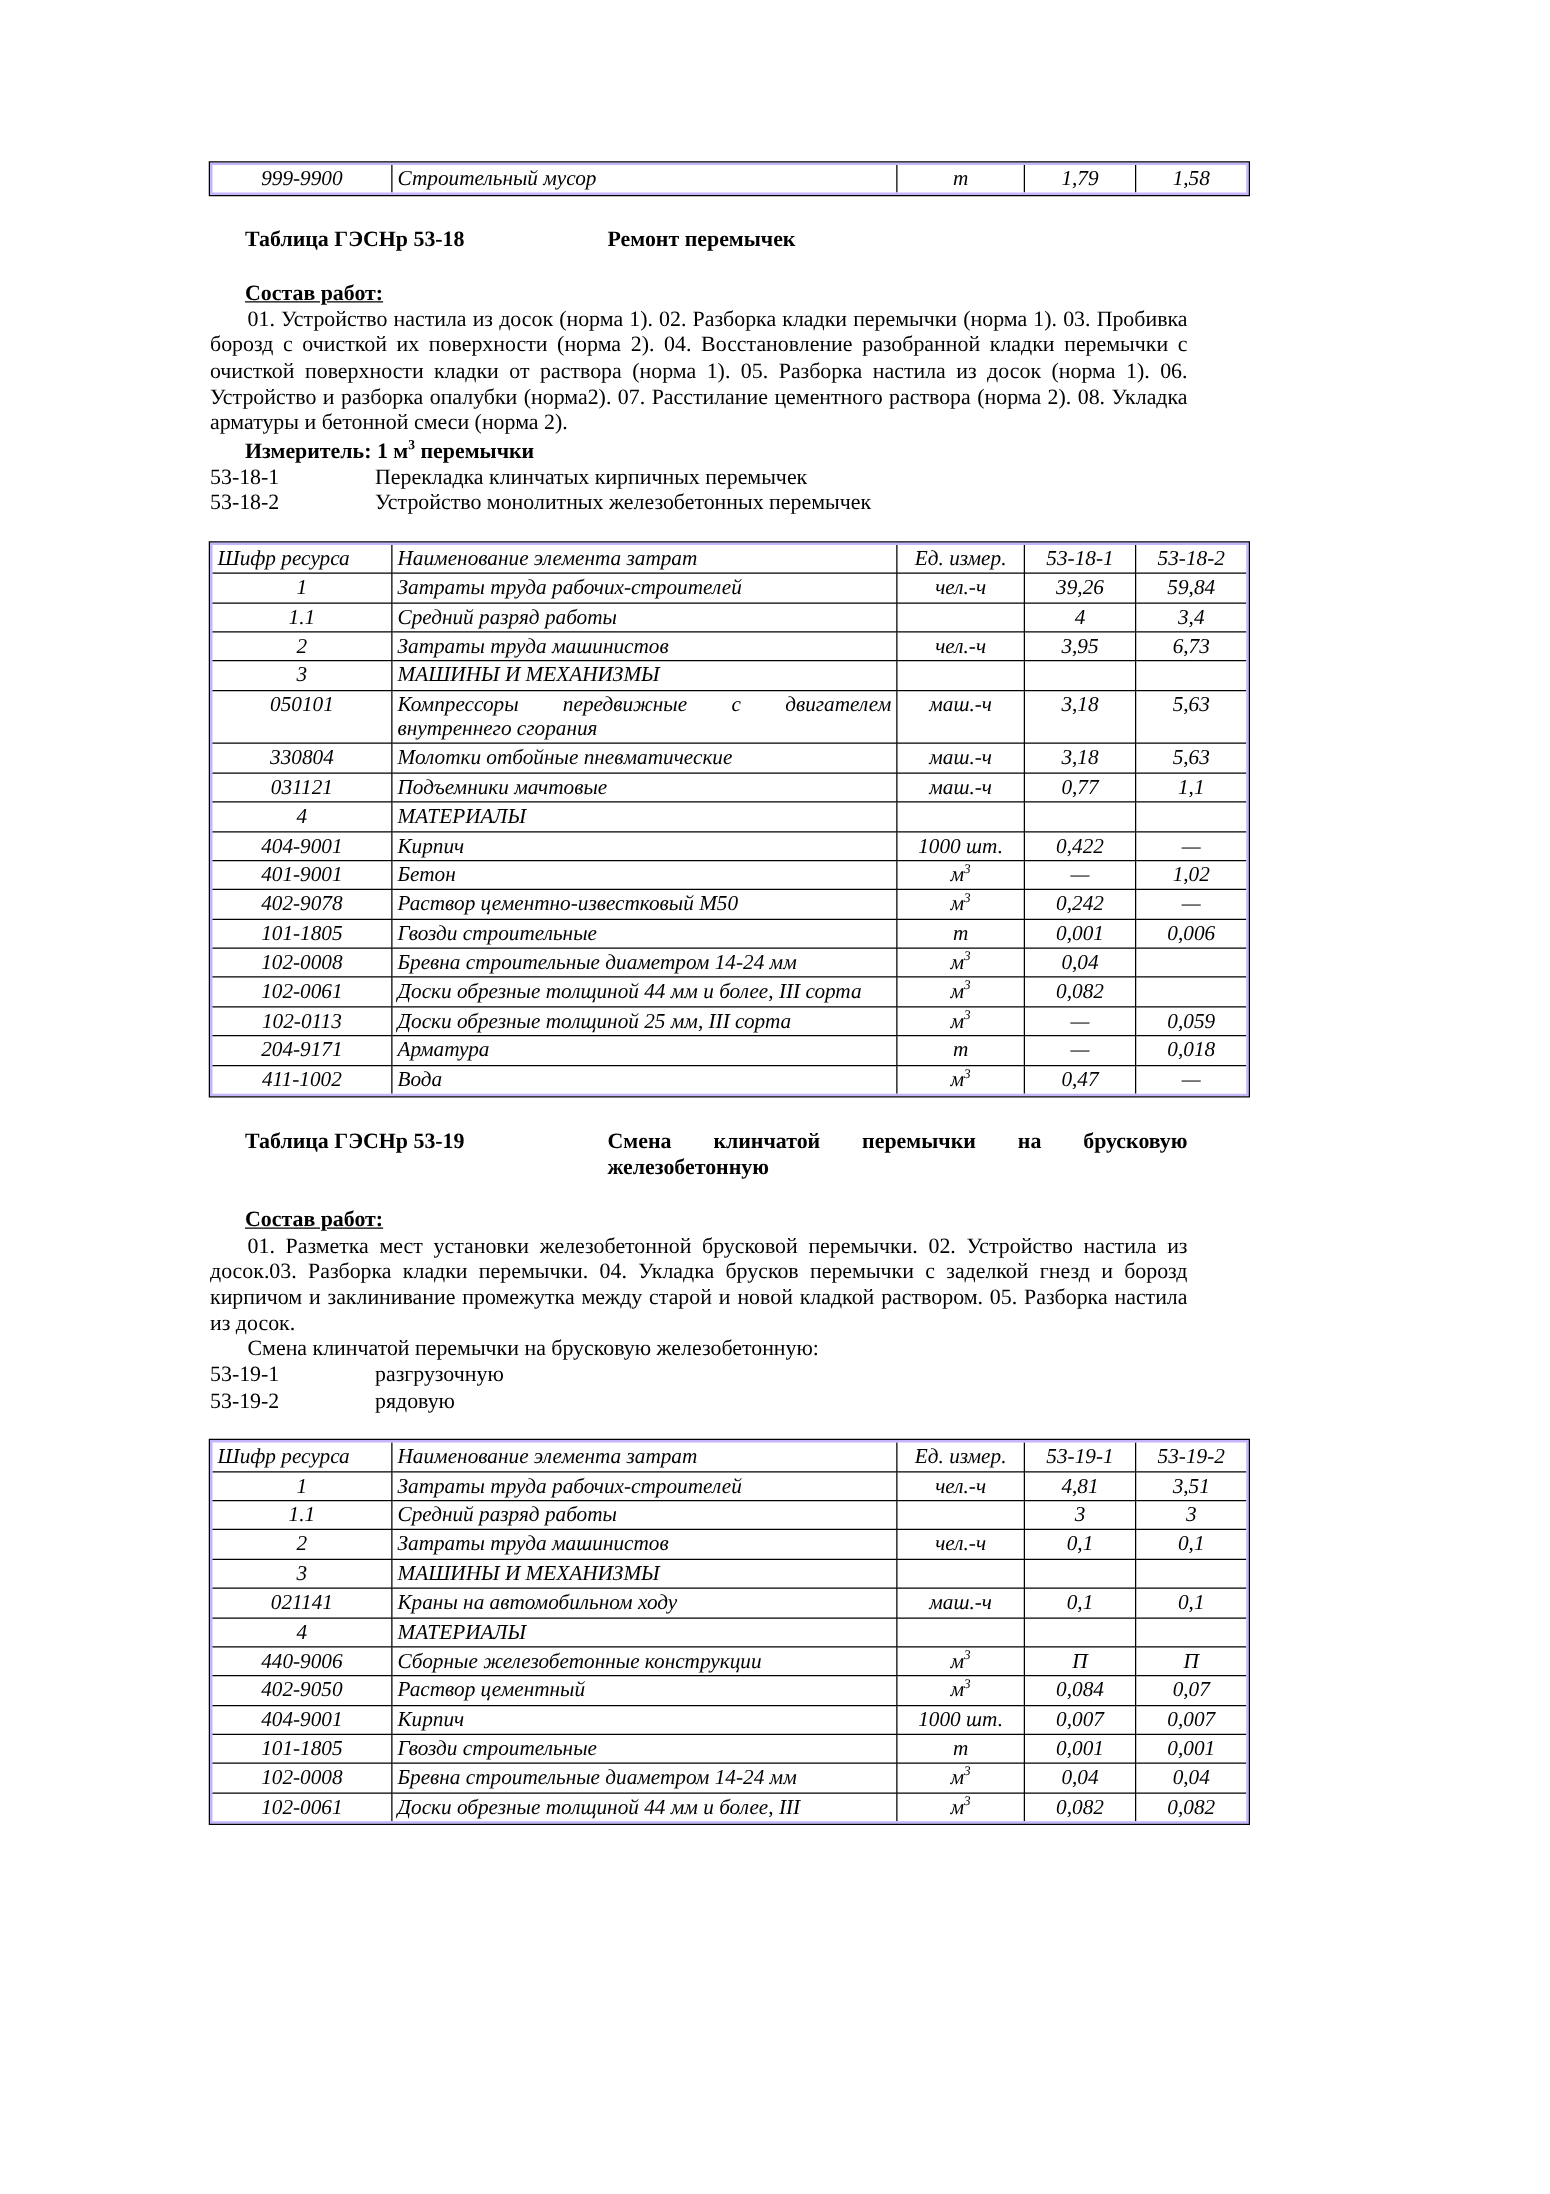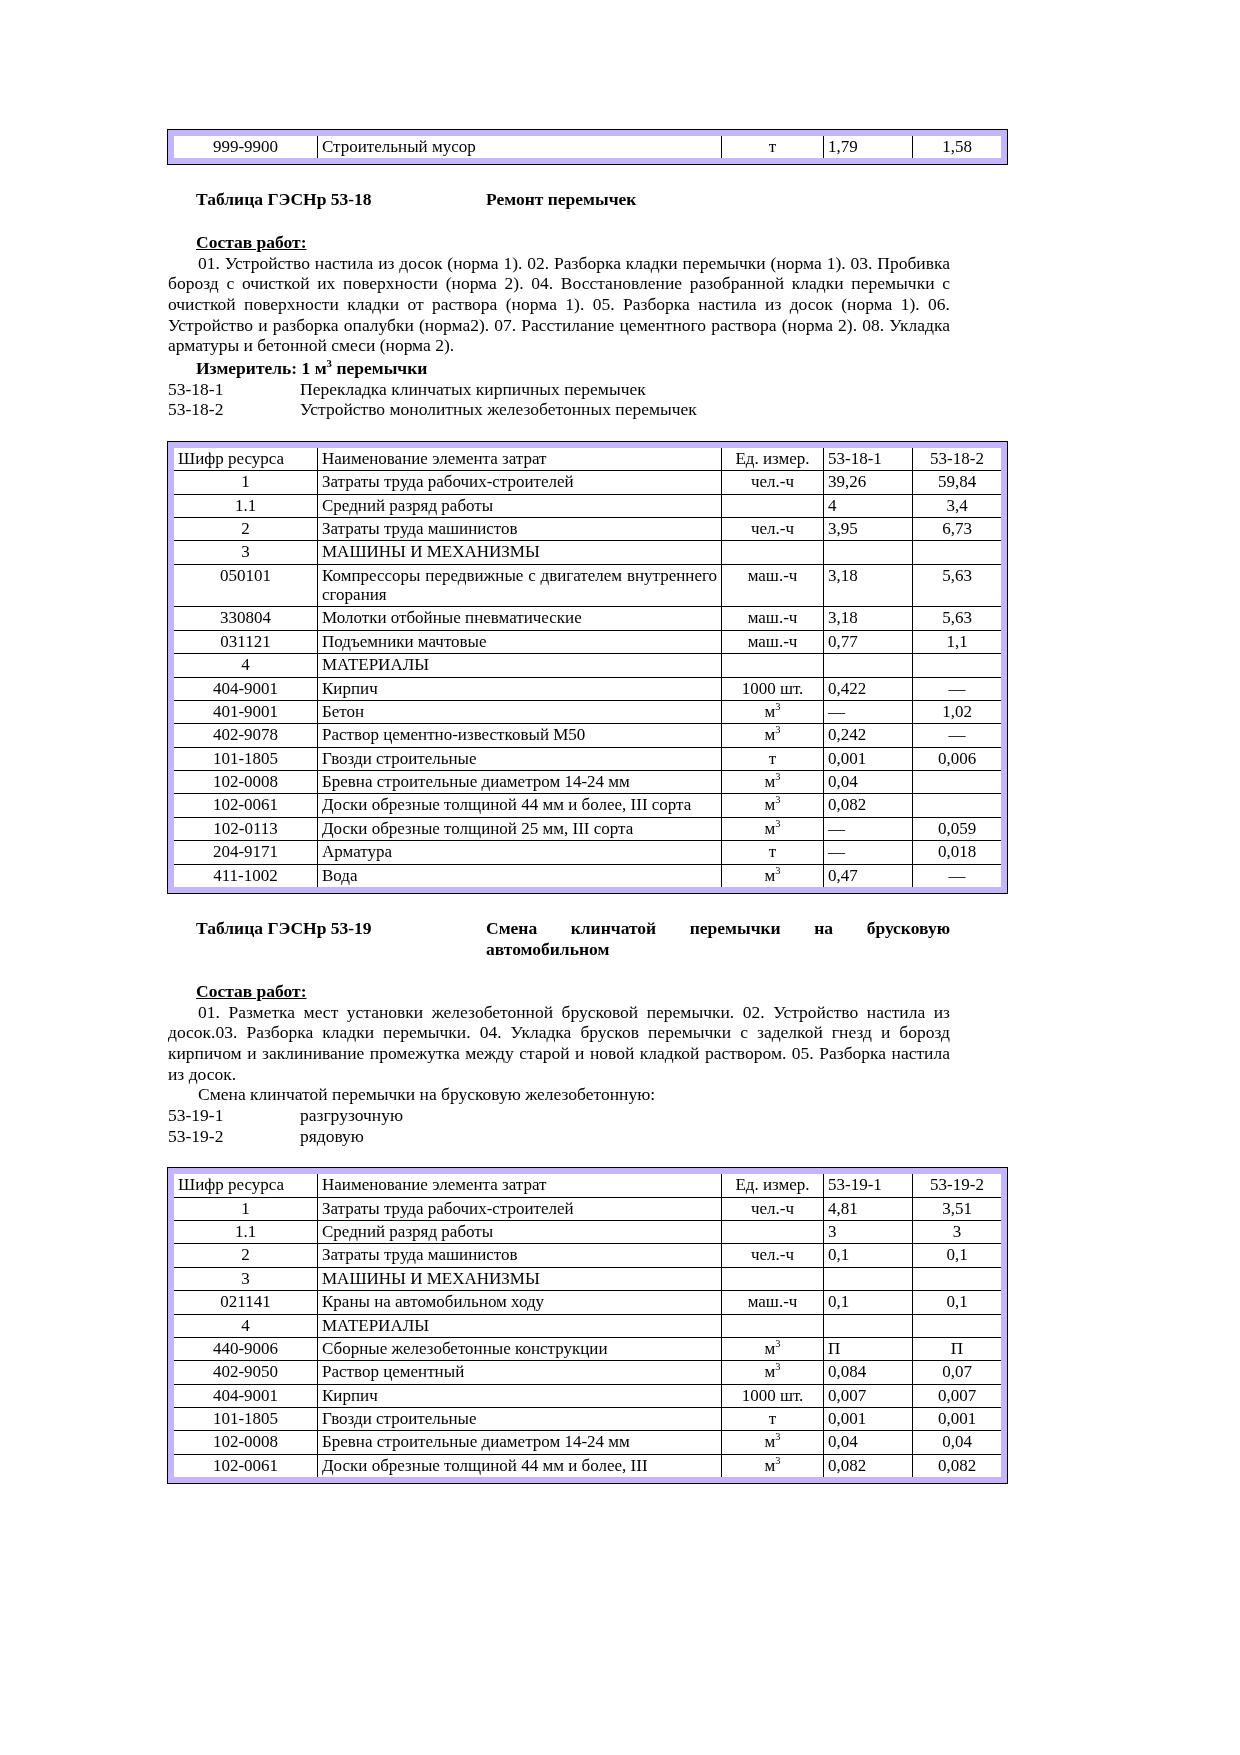--- a/index.html
+++ b/index.html
@@ -34,24 +34,24 @@
   table.grid td, table.grid th {
     border: 1px solid #000;
     padding: 1px 4px 2px 4px;
     vertical-align: top;
     font-weight: normal;
     line-height: 1.14;
   }
   .c-code   { width: 135px; text-align: left; }
   .c-name   { width: 395px; text-align: left; }
   .c-unit   { width: 93px;  text-align: center; }
-  .c-v1     { width: 80px;  text-align: left; }
+  .c-v1     { width: 80px;  text-align: center; }
   .c-v2     { width: 80px;  text-align: center; }
   .thick-top td { border-top: 2px solid #000; }
-  .outer { border: 6px solid #c4b5fd; }
+  .outer { border: 2px solid #c4b5fd; font-style: italic; }
   table.grid.outer { border-collapse: collapse; }
   table.grid.outer { outline: 1px solid #000; }
 
   .b { font-weight: bold; }
   .justify { text-align: justify; text-align-last: left; }
   .center { text-align: center; }
 
   
   .stub-wrap { margin: 0 0 0 0; }
 
@@ -262,21 +262,21 @@
           <td class="c-v2">—</td>
         </tr>
       </tbody>
   </table>
 
   <div class="tbl-title">
     <div class="ttl-left">Таблица ГЭСНр 53-19</div>
     <div class="ttl-right">
       <span>Смена клинчатой перемычки на</span>
       <span>брусковую</span><br>
-      <span>автомобильном</span>
+      <span>железобетонную</span>
     </div>
   </div>
 
   <div class="sostav">Состав работ:</div>
   <p class="body">01. Разметка мест установки железобетонной брусковой перемычки. 02. Устройство настила из досок.03. Разборка кладки перемычки. 04. Укладка брусков перемычки с заделкой гнезд и борозд кирпичом и заклинивание промежутка между старой и новой кладкой раствором. 05. Разборка настила из досок.</p>
 
   <div class="sub-note">Смена клинчатой перемычки на брусковую железобетонную:</div>
 
   <div class="item-row">
     <div class="it-code">53-19-1</div>

